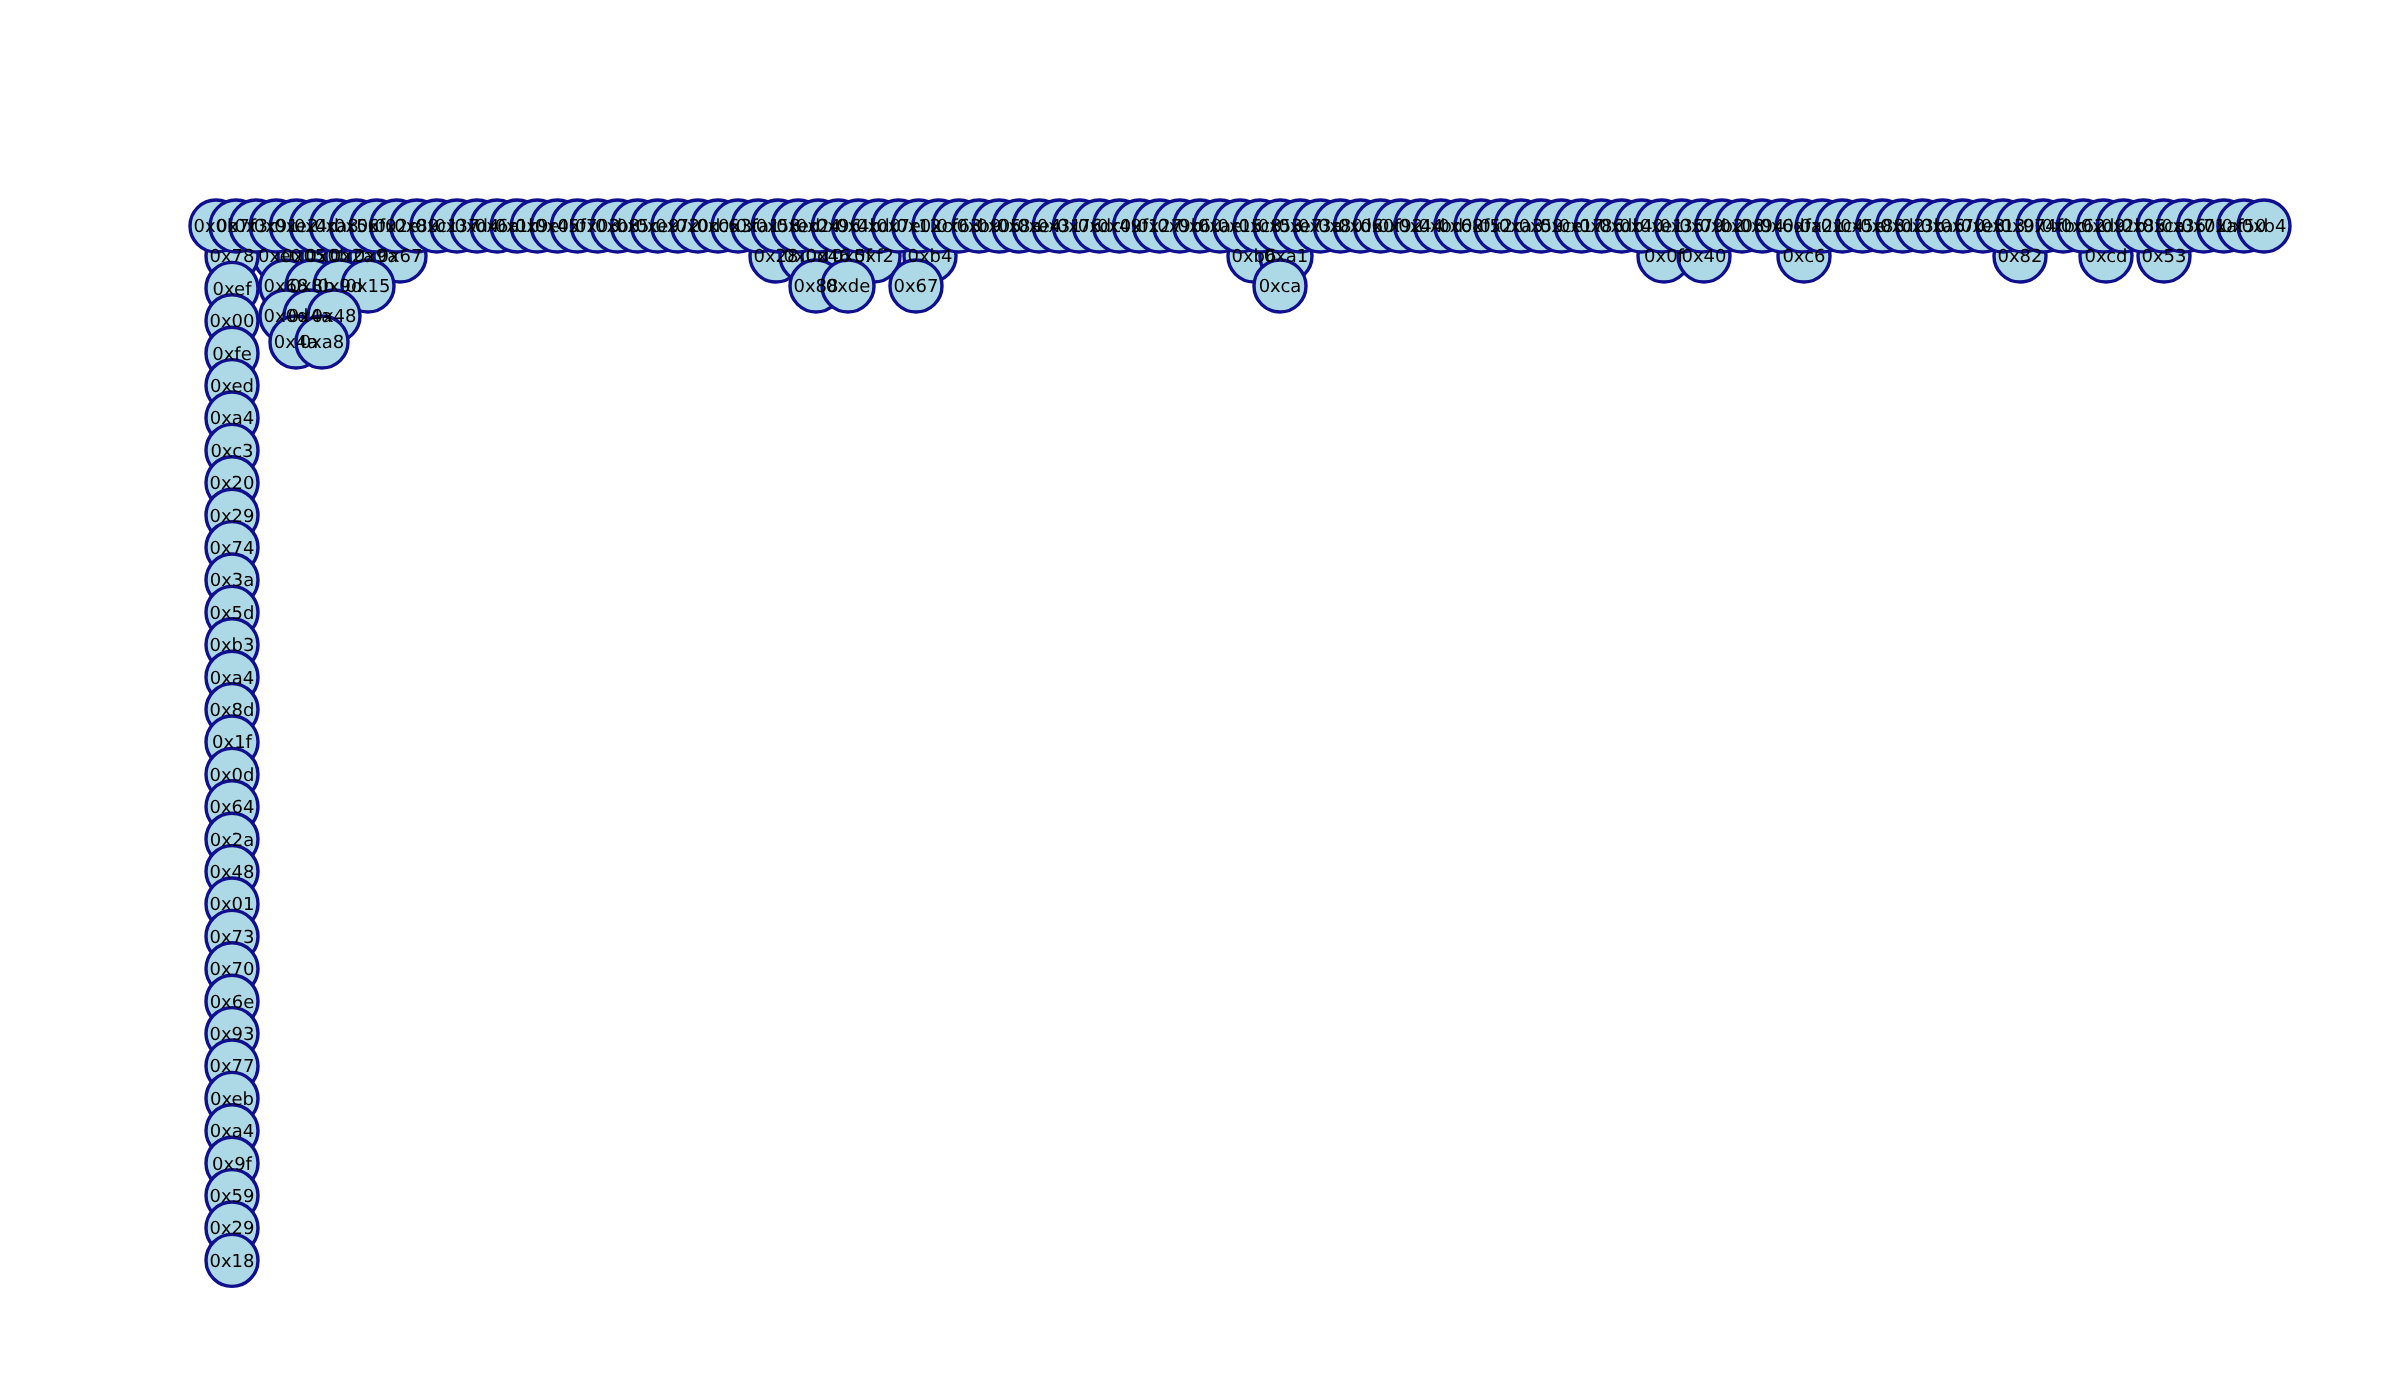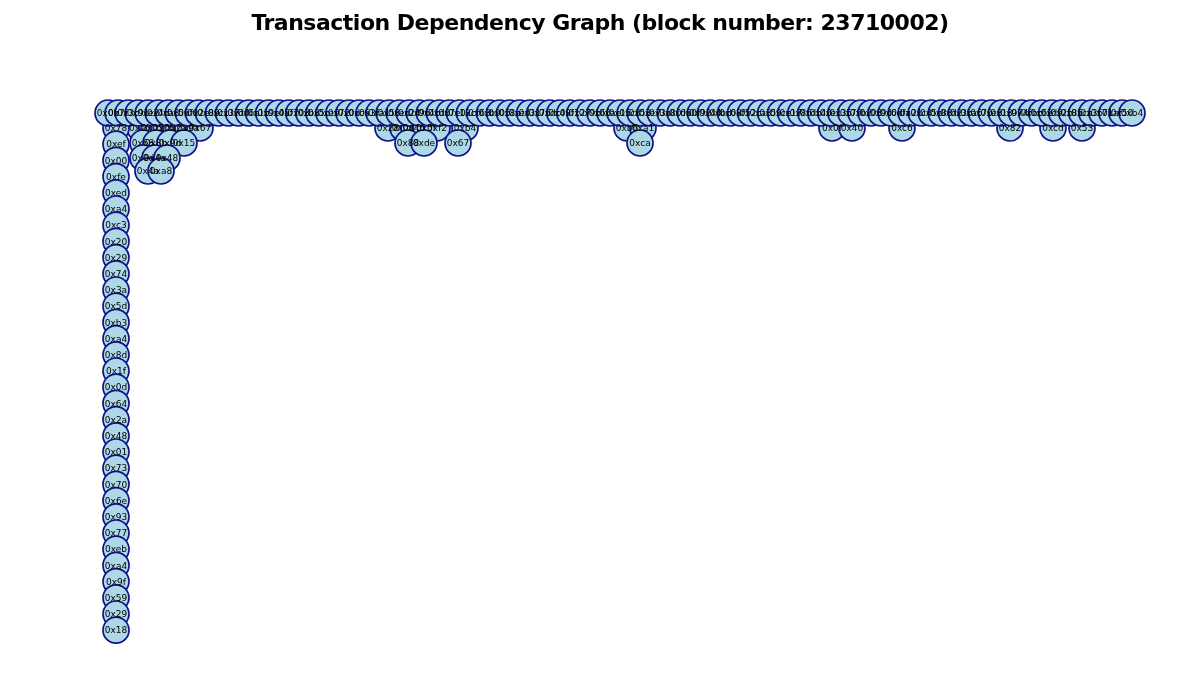--- a/index.html
+++ b/index.html
@@ -402,14 +402,13 @@
         <text x="1061.7254901960785" y="113" dy="0.35em" class="node-label">0x2b</text>
         <text x="1071.764705882353" y="113" dy="0.35em" class="node-label">0x85</text>
         <text x="1081.8039215686274" y="113" dy="0.35em" class="node-label">0xca</text>
         <text x="1091.843137254902" y="113" dy="0.35em" class="node-label">0x36</text>
         <text x="1101.8823529411766" y="113" dy="0.35em" class="node-label">0x71</text>
         <text x="1111.921568627451" y="113" dy="0.35em" class="node-label">0xaf</text>
         <text x="1121.9607843137255" y="113" dy="0.35em" class="node-label">0x50</text>
         <text x="1132" y="113" dy="0.35em" class="node-label">0xb4</text>
       </g>
     </svg>
-  <div class="chart-title">Transaction Dependency Graph (block number: 23710002)</div>
 </div>
 
 </body></html>

